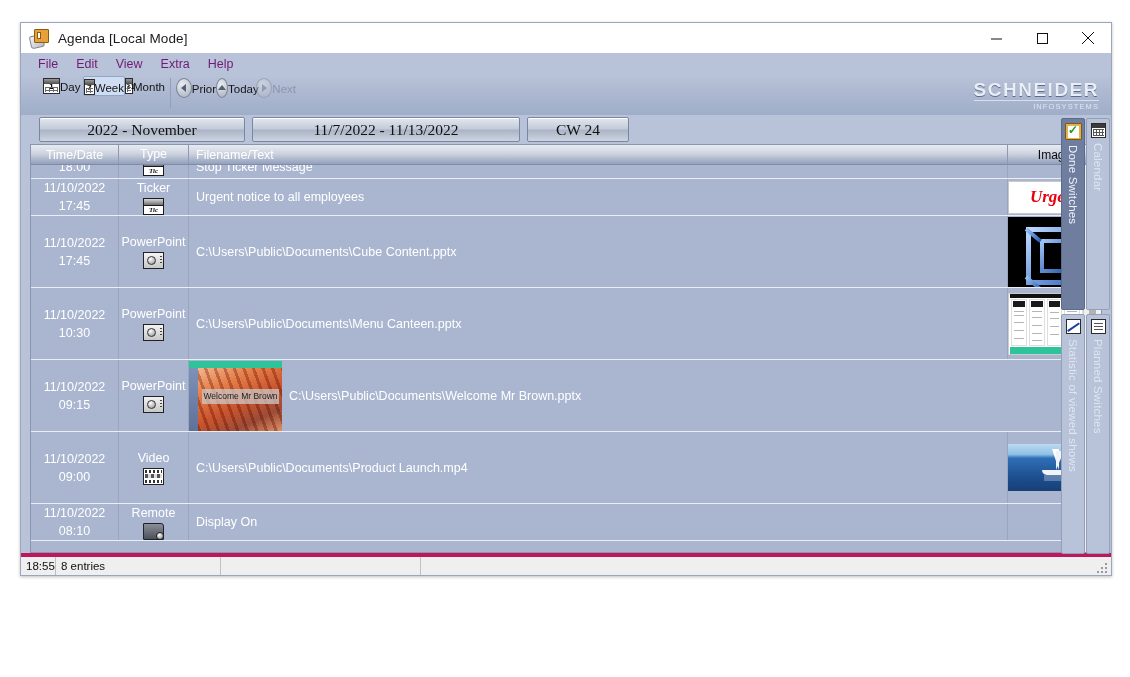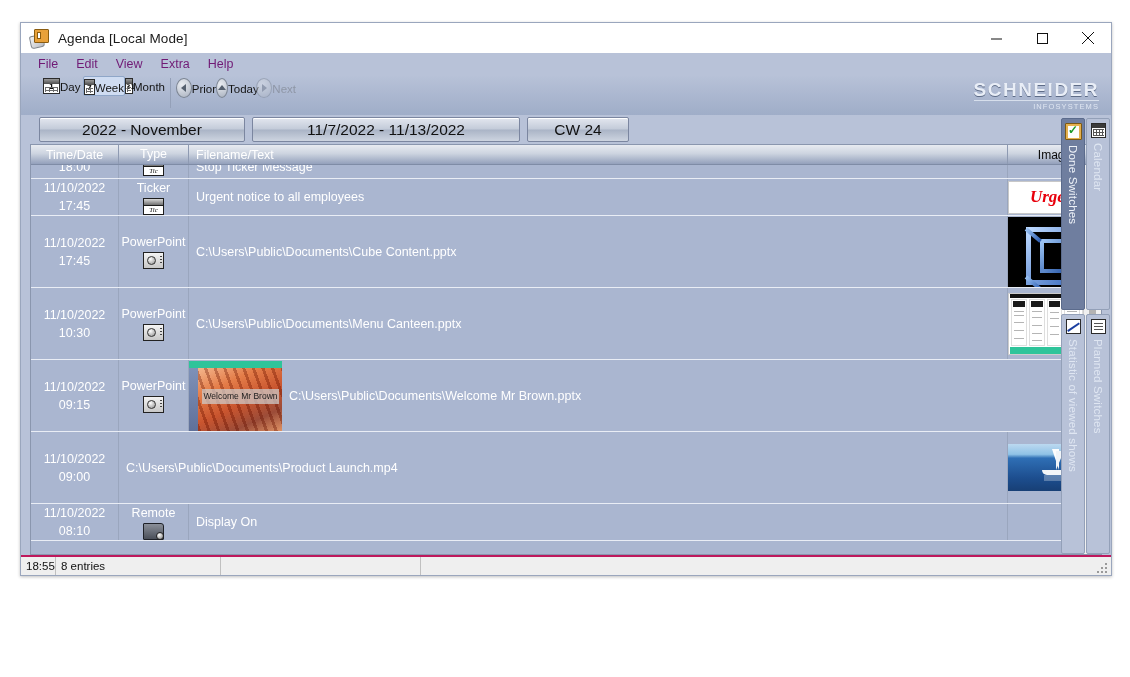--- a/index.html
+++ b/index.html
@@ -51,21 +51,21 @@
   .nav-ico svg{display:block;}
 
   
   .logo{position:absolute;right:12px;top:4px;text-align:right;}
   .logo .l1{font-size:19px;font-weight:bold;letter-spacing:1.5px;
             color:#e9eef7;text-shadow:0 1px 0 #5e6c87;font-family:"Liberation Sans",sans-serif;}
   .logo .l2{font-size:7.5px;letter-spacing:1.1px;color:#dfe6f2;margin-top:-1px;
             border-top:1px solid #d7dfec;padding-top:1px;}
 
   
-  .datebar{height:29px;background:#b8c2d8;display:flex;align-items:center;padding-left:18px;gap:7px;flex:0 0 auto;}
+  .datebar{height:29px;background:#b8c2d8;display:flex;align-items:center;padding-left:18px;gap:7px;flex:0 0 auto;font-family:Liberation Serif, serif;}
   .dfield{background:linear-gradient(180deg,#e3e7ef 0%,#c3cbd9 48%,#aab4c6 52%,#cdd4e0 100%);
           border:1px solid #7b86a0;border-radius:2px;height:23px;display:flex;align-items:center;
           justify-content:center;font-size:15.5px;color:#111;padding:0 10px;box-shadow:inset 0 1px 0 #fff;}
 
   
   .tablewrap{flex:1 1 auto;margin:0 9px 0 9px;background:#aab6d0;border:1px solid #8a96ae;
              display:flex;flex-direction:column;overflow:hidden;position:relative;}
   .thead{height:19px;background:linear-gradient(180deg,#e8ebf1 0%,#cdd4e0 45%,#93a0bb 100%);
          display:flex;flex:0 0 auto;border-bottom:1px solid #7f8ca6;}
   .th{font-size:12px;color:#0b0b0b;padding-left:6px;display:flex;align-items:center;
@@ -84,21 +84,21 @@
           font-size:12.5px;color:#ffffff;line-height:17px;}
   .c-file{flex:1 1 auto;align-items:center;padding-left:7px;font-size:12.5px;color:#ffffff;}
   .c-img{width:93px;border-right:none;align-items:center;justify-content:center;padding:2px 0;}
 
   
   .ico{width:19px;height:15px;position:relative;margin-top:1px;}
   .ico-ticker{background:#fff;border:1px solid #1c1c1c;}
   .ico-ticker .top{position:absolute;left:0;right:0;top:0;height:6px;
                    background:linear-gradient(180deg,#d8d8d8,#6f6f6f);border-bottom:1px solid #1c1c1c;}
   .ico-ticker .tx{position:absolute;left:0;right:0;bottom:0px;text-align:center;font-size:7px;
-                  font-weight:normal;font-style:italic;color:#111;line-height:8px;font-family:"Liberation Serif",serif;}
+                  font-weight:bold;font-style:italic;color:#111;line-height:8px;font-family:"Liberation Serif",serif;}
   .ico-ppt{background:linear-gradient(180deg,#f4f4f4,#c8c8c8);border:1px solid #222;}
   .ico-ppt:before{content:"";position:absolute;left:3px;top:2.5px;width:9px;height:9px;border-radius:50%;
                   background:radial-gradient(circle at 35% 30%,#fff,#8e8e8e);border:1px solid #333;box-sizing:border-box;}
   .ico-ppt:after{content:"";position:absolute;right:1.5px;top:3px;width:2px;height:8px;
                  background:repeating-linear-gradient(180deg,#444 0 1px,transparent 1px 3px);}
   .ico-video{background:#fff;border:1px solid #222;}
   .ico-video:before{content:"";position:absolute;left:1px;right:1px;top:1px;height:3px;
                     background:repeating-linear-gradient(90deg,#333 0 2px,#fff 2px 4px);}
   .ico-video:after{content:"";position:absolute;left:1px;right:1px;bottom:1px;height:3px;
                    background:repeating-linear-gradient(90deg,#333 0 2px,#fff 2px 4px);}
@@ -165,21 +165,21 @@
                   background:repeating-linear-gradient(90deg,#555 0 1px,transparent 1px 3px),
                              repeating-linear-gradient(180deg,#555 0 1px,transparent 1px 3px);}
   .ico-chart{background:#fff;border:1px solid #2b2b2b;box-sizing:border-box;overflow:hidden;}
   .ico-chart:after{content:"";position:absolute;left:1px;bottom:2px;width:14px;height:1.5px;
                    background:#1b3fa0;transform:rotate(-34deg);transform-origin:left bottom;}
   .ico-list{background:#fff;border:1px solid #2b2b2b;box-sizing:border-box;}
   .ico-list:after{content:"";position:absolute;left:2px;right:2px;top:3px;height:9px;
                   background:repeating-linear-gradient(180deg,#555 0 1px,transparent 1px 3px);}
 
   
-  .statusbar{height:18px;background:#efefef;border-top:2px solid #be185d;display:flex;
+  .statusbar{height:18px;background:#efefef;border-top:4px solid #be185d;display:flex;
              align-items:flex-end;flex:0 0 auto;font-size:11.5px;color:#111;position:relative;}
   .sb{height:18px;display:flex;align-items:center;padding-left:5px;border-right:1px solid #c0c0c0;box-sizing:border-box;}
   .sb.s1{width:35px;}
   .sb.s2{width:165px;}
   .sb.s3{width:200px;}
   .sb.s4{flex:1 1 auto;border-right:none;}
   .grip{position:absolute;right:2px;bottom:1px;width:13px;height:13px;
         background:
           radial-gradient(circle at 10px 3px,#9a9a9a 1px,transparent 1.2px),
           radial-gradient(circle at 10px 7px,#9a9a9a 1px,transparent 1.2px),
@@ -433,20 +433,26 @@
           </div>
         </div>
         <div class="cell c-file">C:\Users\Public\Documents\Welcome Mr Brown.pptx</div>
       </div>
 
       <div class="row" style="height:72px">
         <div class="cell c-time">
           <span>11/10/2022</span>
           <span>09:00</span>
         </div>
+        <div class="cell c-type">
+          <span>Video</span>
+          <div class="ico ico-video">
+              <div class="mid"></div>
+            </div>
+        </div>
         <div class="cell c-file">C:\Users\Public\Documents\Product Launch.mp4</div>
         <div class="cell c-img">
           <div class="thumb th-boat">
             <div class="boat-s1"></div>
               <div class="boat-s2"></div>
             <div class="boat-hull"></div>
               <div class="boat-refl"></div>
           </div>
         </div>
       </div>

